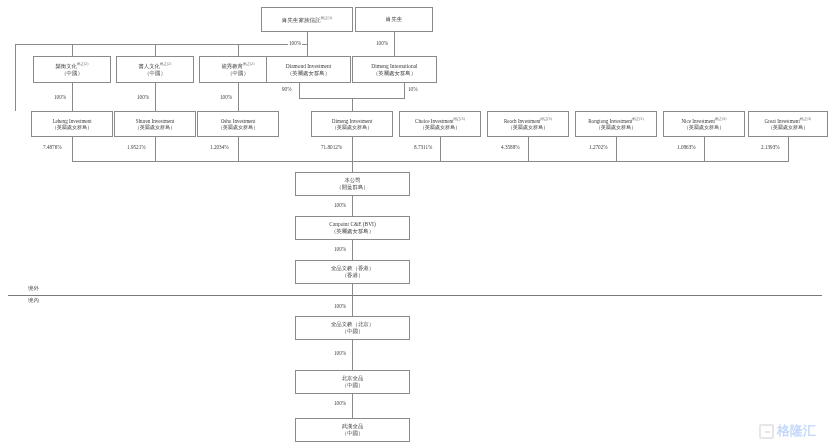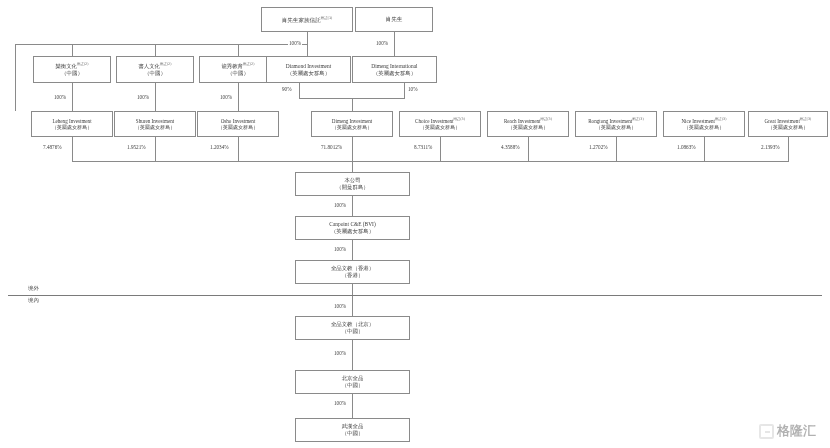--- a/index.html
+++ b/index.html
@@ -106,21 +106,21 @@
     content: "";
     position: absolute;
     right: 2px; top: 5px;
     width: 5px; height: 2px;
     background: #b0b0b0;
   }
   .wm-text {
     font-family: "DejaVu Sans", sans-serif;
     font-size: 13px;
     font-weight: bold;
-    color: #000000;
+    color: #3b82f6;
     letter-spacing: 0px;
   }
 </style>
 </head>
 <body>
 
 <div id="chart">
 
   <div class="node" style="left:261px; top:7px; width:92px; height:25px; font-size:5.6px;">
     <div class="ln1 cn"><span>肖先生家族信託</span><sup class="note">附註(1)</sup></div>

